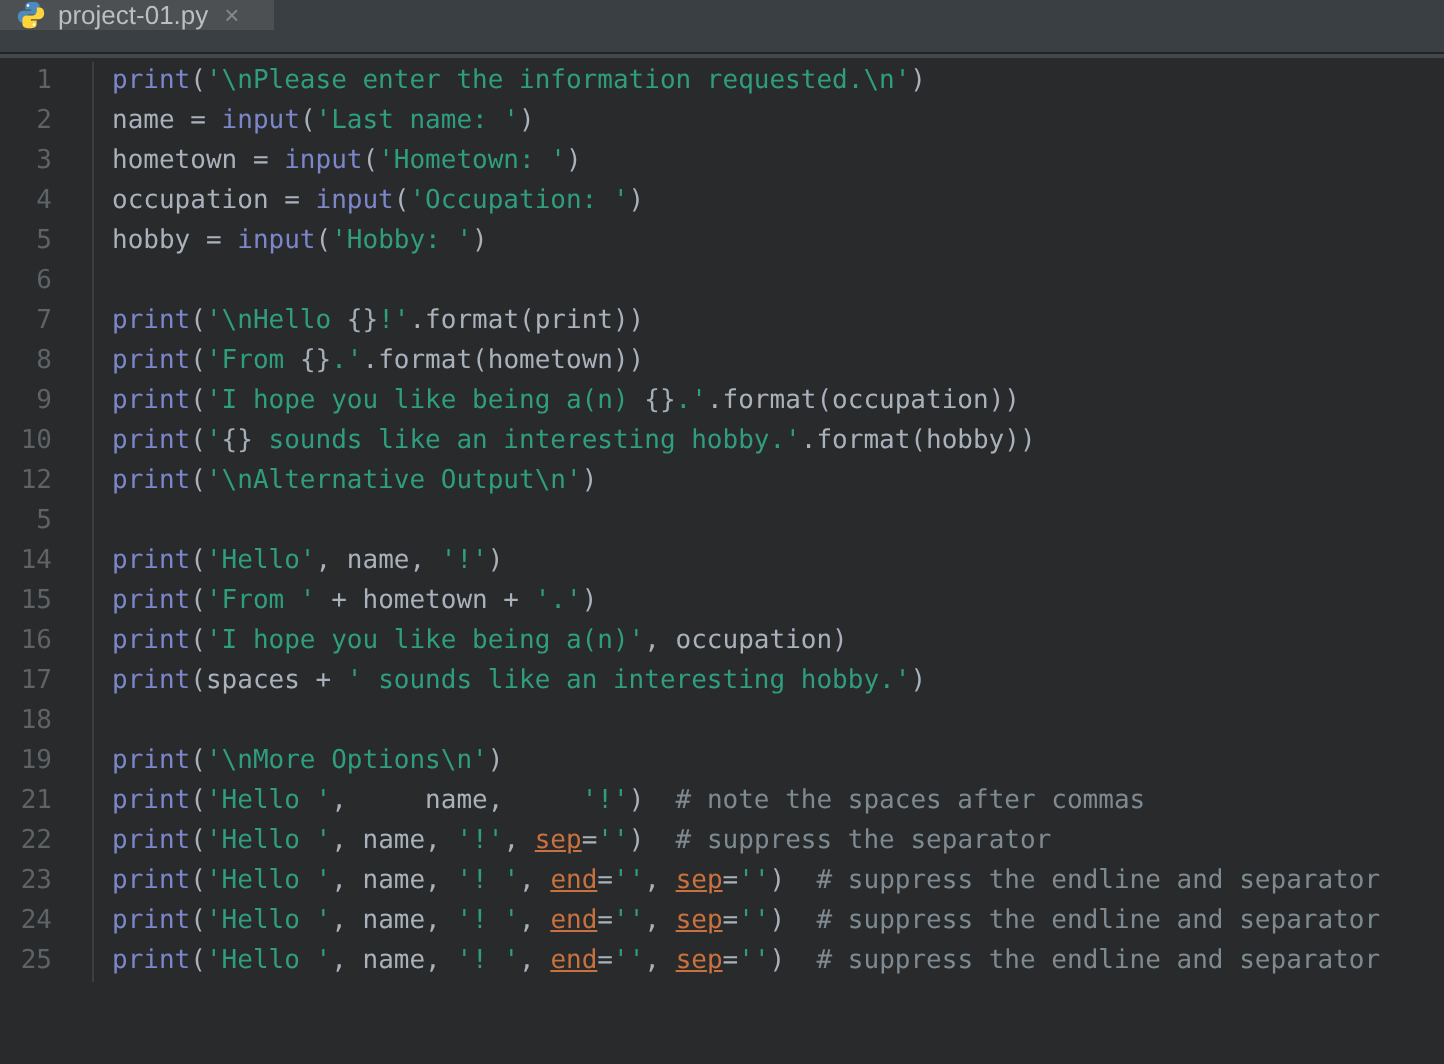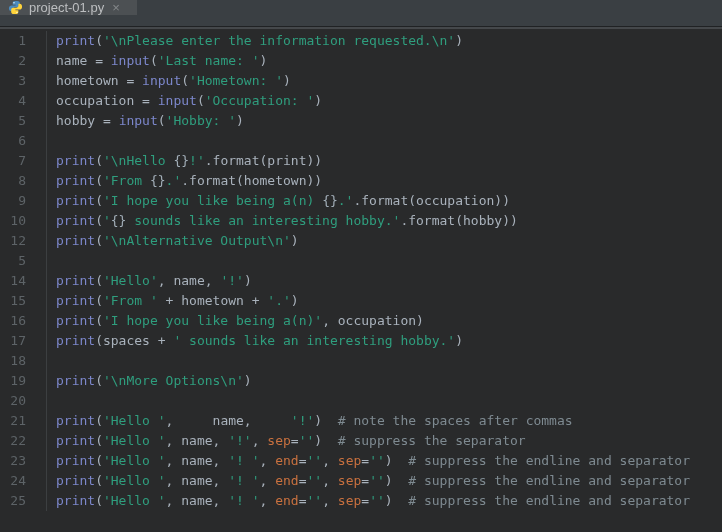--- a/index.html
+++ b/index.html
@@ -45,21 +45,21 @@
     border-right:1px solid var(--gutterLine,#3C3F41);
     color:var(--lineNum,#5D6367);
     text-align:right;padding-right:20px;
     user-select:none;
   }
   .code{padding-left:9px;color:var(--fg,#A9B2BC);}
   .tok.kw{color:var(--kw,#7C87CB);}
   .tok.s{color:var(--str,#2F9E7E);}
   .tok.d{color:var(--fg,#A9B2BC);}
   .tok.ph{color:var(--ph,#A2AEB8);}
-  .tok.na{color:var(--na,#C9713F);}
+  .tok.na{color:var(--na,#C9713F);text-decoration:underline;}
   .tok.cm{color:var(--cm,#7E8A91);text-align:center;}
 </style>
 </head>
 <body>
 
 <div id="window">
 
   <div id="tabbar">
     <div class="tab">
       <svg class="pyicon" viewBox="0 0 16 16" aria-hidden="true">
@@ -86,21 +86,20 @@
       <div class="line"><span class="gutter">9</span><span class="code"><span class="tok kw">print</span><span class="tok d">(</span><span class="tok s">'I hope you like being a(n) </span><span class="tok ph">{}</span><span class="tok s">.'</span><span class="tok d">.format(occupation))</span></span></div>
       <div class="line"><span class="gutter">10</span><span class="code"><span class="tok kw">print</span><span class="tok d">(</span><span class="tok s">'</span><span class="tok ph">{}</span><span class="tok s"> sounds like an interesting hobby.'</span><span class="tok d">.format(hobby))</span></span></div>
       <div class="line"><span class="gutter">12</span><span class="code"><span class="tok kw">print</span><span class="tok d">(</span><span class="tok s">'\nAlternative Output\n'</span><span class="tok d">)</span></span></div>
       <div class="line"><span class="gutter">5</span><span class="code"></span></div>
       <div class="line"><span class="gutter">14</span><span class="code"><span class="tok kw">print</span><span class="tok d">(</span><span class="tok s">'Hello'</span><span class="tok d">, name, </span><span class="tok s">'!'</span><span class="tok d">)</span></span></div>
       <div class="line"><span class="gutter">15</span><span class="code"><span class="tok kw">print</span><span class="tok d">(</span><span class="tok s">'From '</span><span class="tok d"> + hometown + </span><span class="tok s">'.'</span><span class="tok d">)</span></span></div>
       <div class="line"><span class="gutter">16</span><span class="code"><span class="tok kw">print</span><span class="tok d">(</span><span class="tok s">'I hope you like being a(n)'</span><span class="tok d">, occupation)</span></span></div>
       <div class="line"><span class="gutter">17</span><span class="code"><span class="tok kw">print</span><span class="tok d">(spaces + </span><span class="tok s">' sounds like an interesting hobby.'</span><span class="tok d">)</span></span></div>
       <div class="line"><span class="gutter">18</span><span class="code"></span></div>
       <div class="line"><span class="gutter">19</span><span class="code"><span class="tok kw">print</span><span class="tok d">(</span><span class="tok s">'\nMore Options\n'</span><span class="tok d">)</span></span></div>
-      <div class="line"><span class="gutter">20</span><span class="code"></span></div>
       <div class="line"><span class="gutter">21</span><span class="code"><span class="tok kw">print</span><span class="tok d">(</span><span class="tok s">'Hello '</span><span class="tok d">,     name,     </span><span class="tok s">'!'</span><span class="tok d">)</span><span class="tok cm">  # note the spaces after commas</span></span></div>
       <div class="line"><span class="gutter">22</span><span class="code"><span class="tok kw">print</span><span class="tok d">(</span><span class="tok s">'Hello '</span><span class="tok d">, name, </span><span class="tok s">'!'</span><span class="tok d">, </span><span class="tok na">sep</span><span class="tok d">=</span><span class="tok s">''</span><span class="tok d">)</span><span class="tok cm">  # suppress the separator</span></span></div>
       <div class="line"><span class="gutter">23</span><span class="code"><span class="tok kw">print</span><span class="tok d">(</span><span class="tok s">'Hello '</span><span class="tok d">, name, </span><span class="tok s">'! '</span><span class="tok d">, </span><span class="tok na">end</span><span class="tok d">=</span><span class="tok s">''</span><span class="tok d">, </span><span class="tok na">sep</span><span class="tok d">=</span><span class="tok s">''</span><span class="tok d">)</span><span class="tok cm">  # suppress the endline and separator</span></span></div>
       <div class="line"><span class="gutter">24</span><span class="code"><span class="tok kw">print</span><span class="tok d">(</span><span class="tok s">'Hello '</span><span class="tok d">, name, </span><span class="tok s">'! '</span><span class="tok d">, </span><span class="tok na">end</span><span class="tok d">=</span><span class="tok s">''</span><span class="tok d">, </span><span class="tok na">sep</span><span class="tok d">=</span><span class="tok s">''</span><span class="tok d">)</span><span class="tok cm">  # suppress the endline and separator</span></span></div>
       <div class="line"><span class="gutter">25</span><span class="code"><span class="tok kw">print</span><span class="tok d">(</span><span class="tok s">'Hello '</span><span class="tok d">, name, </span><span class="tok s">'! '</span><span class="tok d">, </span><span class="tok na">end</span><span class="tok d">=</span><span class="tok s">''</span><span class="tok d">, </span><span class="tok na">sep</span><span class="tok d">=</span><span class="tok s">''</span><span class="tok d">)</span><span class="tok cm">  # suppress the endline and separator</span></span></div>
     </div>
 
 </div>
 
 </body></html>

